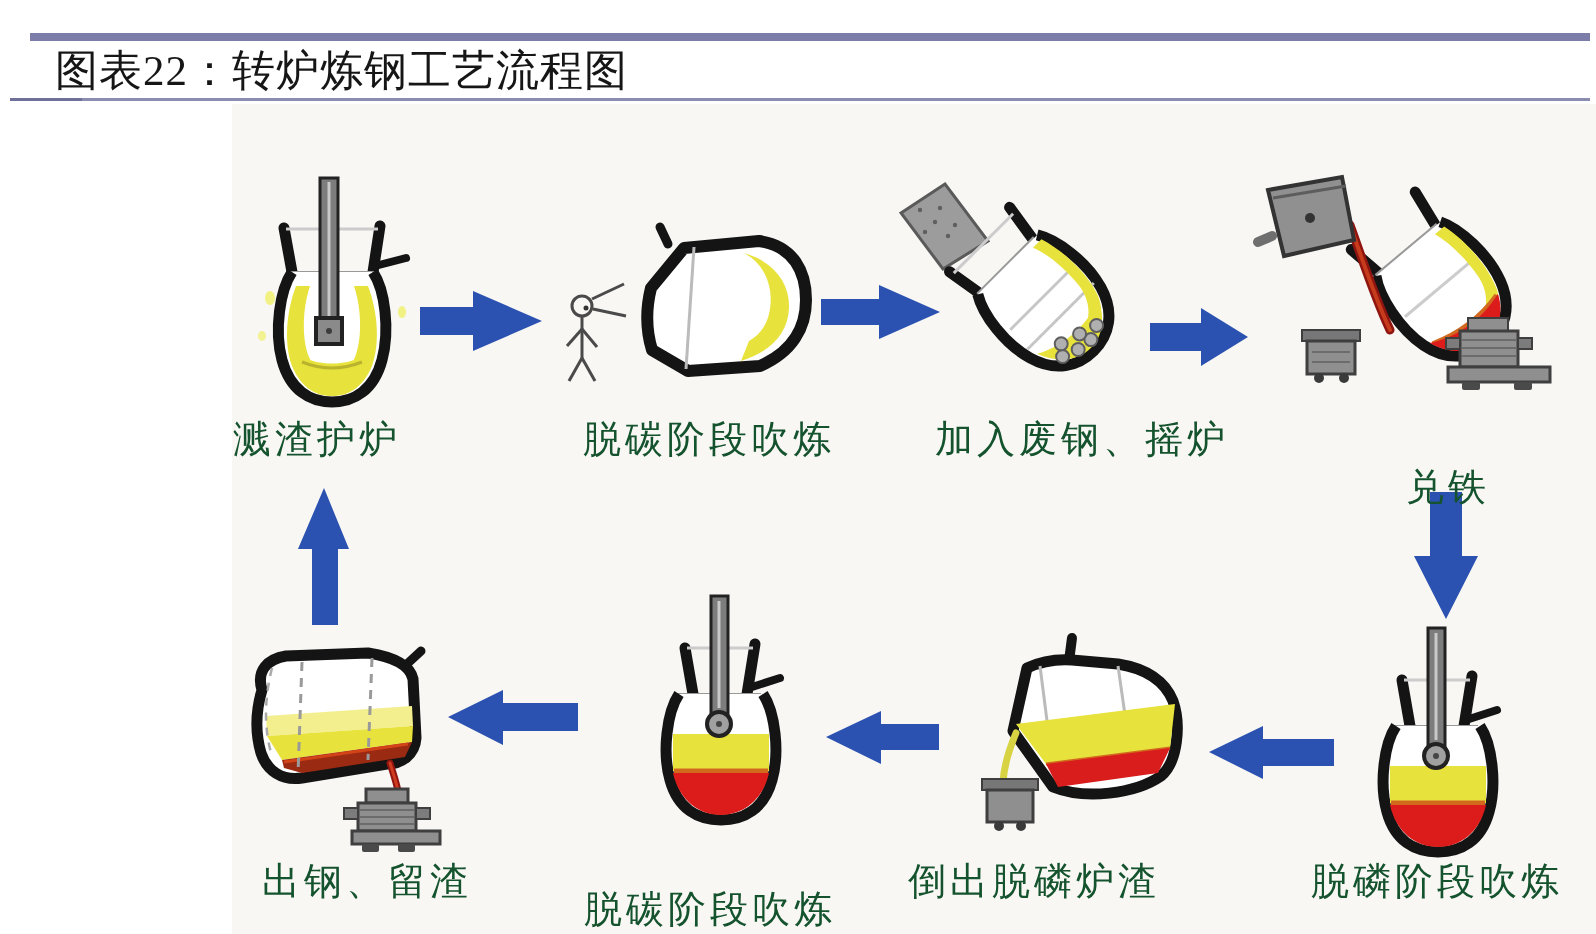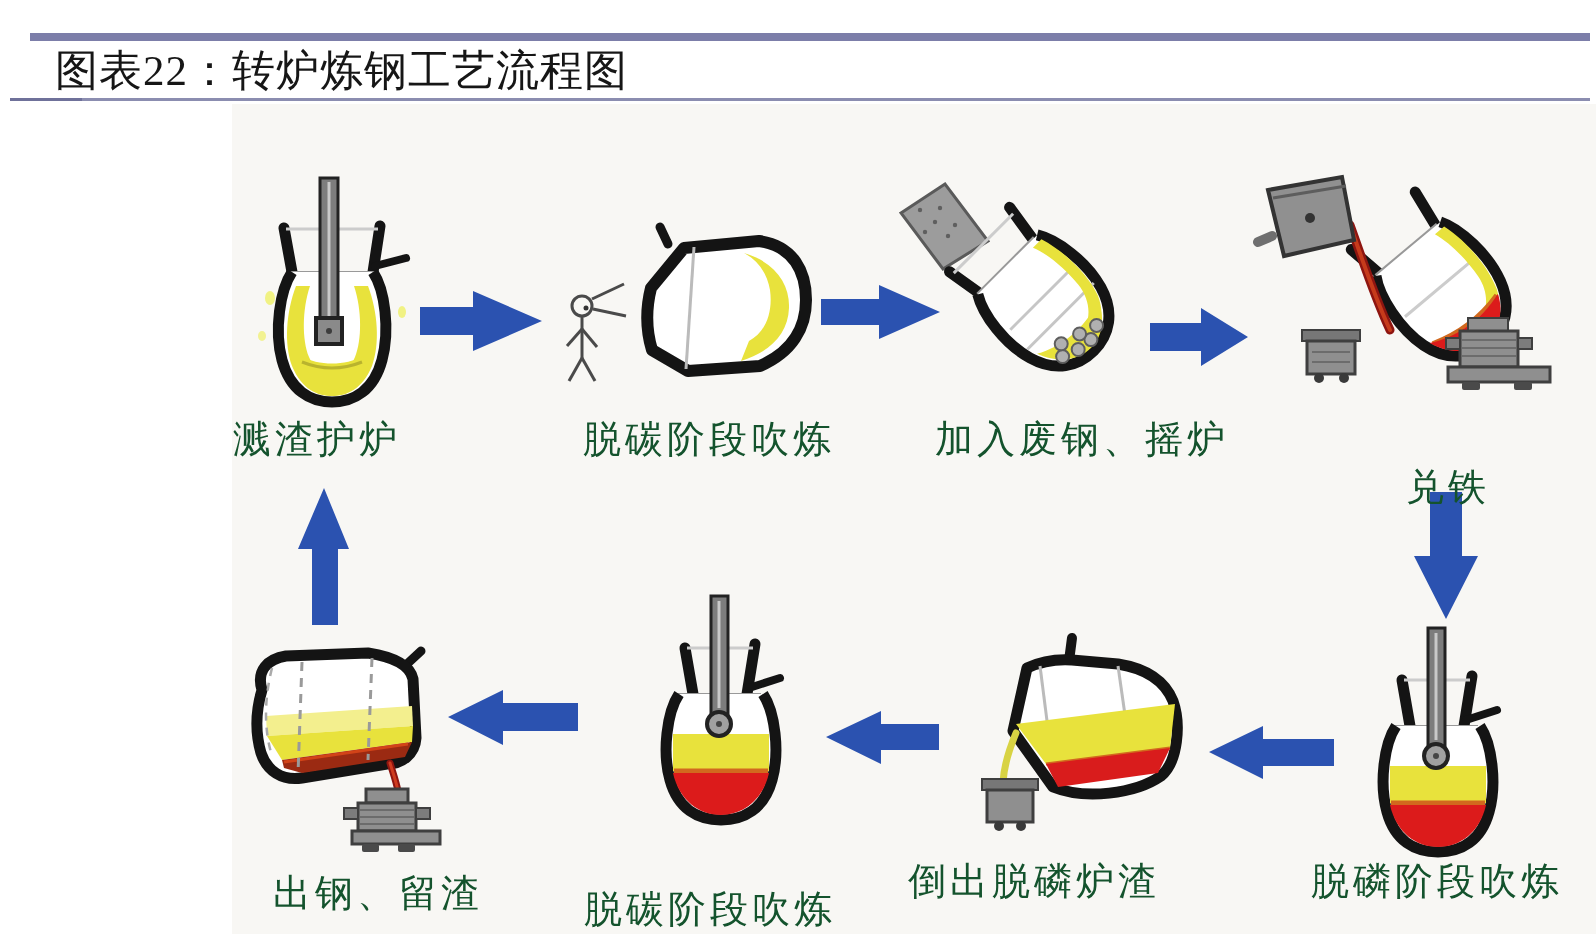--- a/index.html
+++ b/index.html
@@ -21,21 +21,21 @@
     position:absolute;transform:translateX(-50%);
     font-size:38px;color:#14532d;letter-spacing:4px;white-space:nowrap;
   }
   .sl1{left:317px;top:414px;}
   .sl2{left:709px;top:414px;}
   .sl3{left:1082px;top:414px;font-family:Liberation Serif, serif;}
   .sl4{left:1448px;top:414px;margin-top:48px;}
   .sl5{left:1437px;top:856px;}
   .sl6{left:1034px;top:856px;}
   .sl7{left:710px;top:856px;margin-top:28px;}
-  .sl8{left:378px;top:856px;margin-top:12px;}
+  .sl8{left:367px;top:856px;}
 </style>
 </head>
 <body>
 
 <div class="top-bar"></div>
 <h1 class="page-title">图表22：转炉炼钢工艺流程图</h1>
 <div class="title-rule"></div>
 <div class="diagram-bg"></div>
 
 <svg class="art" width="1596" height="934" viewBox="0 0 1596 934">

